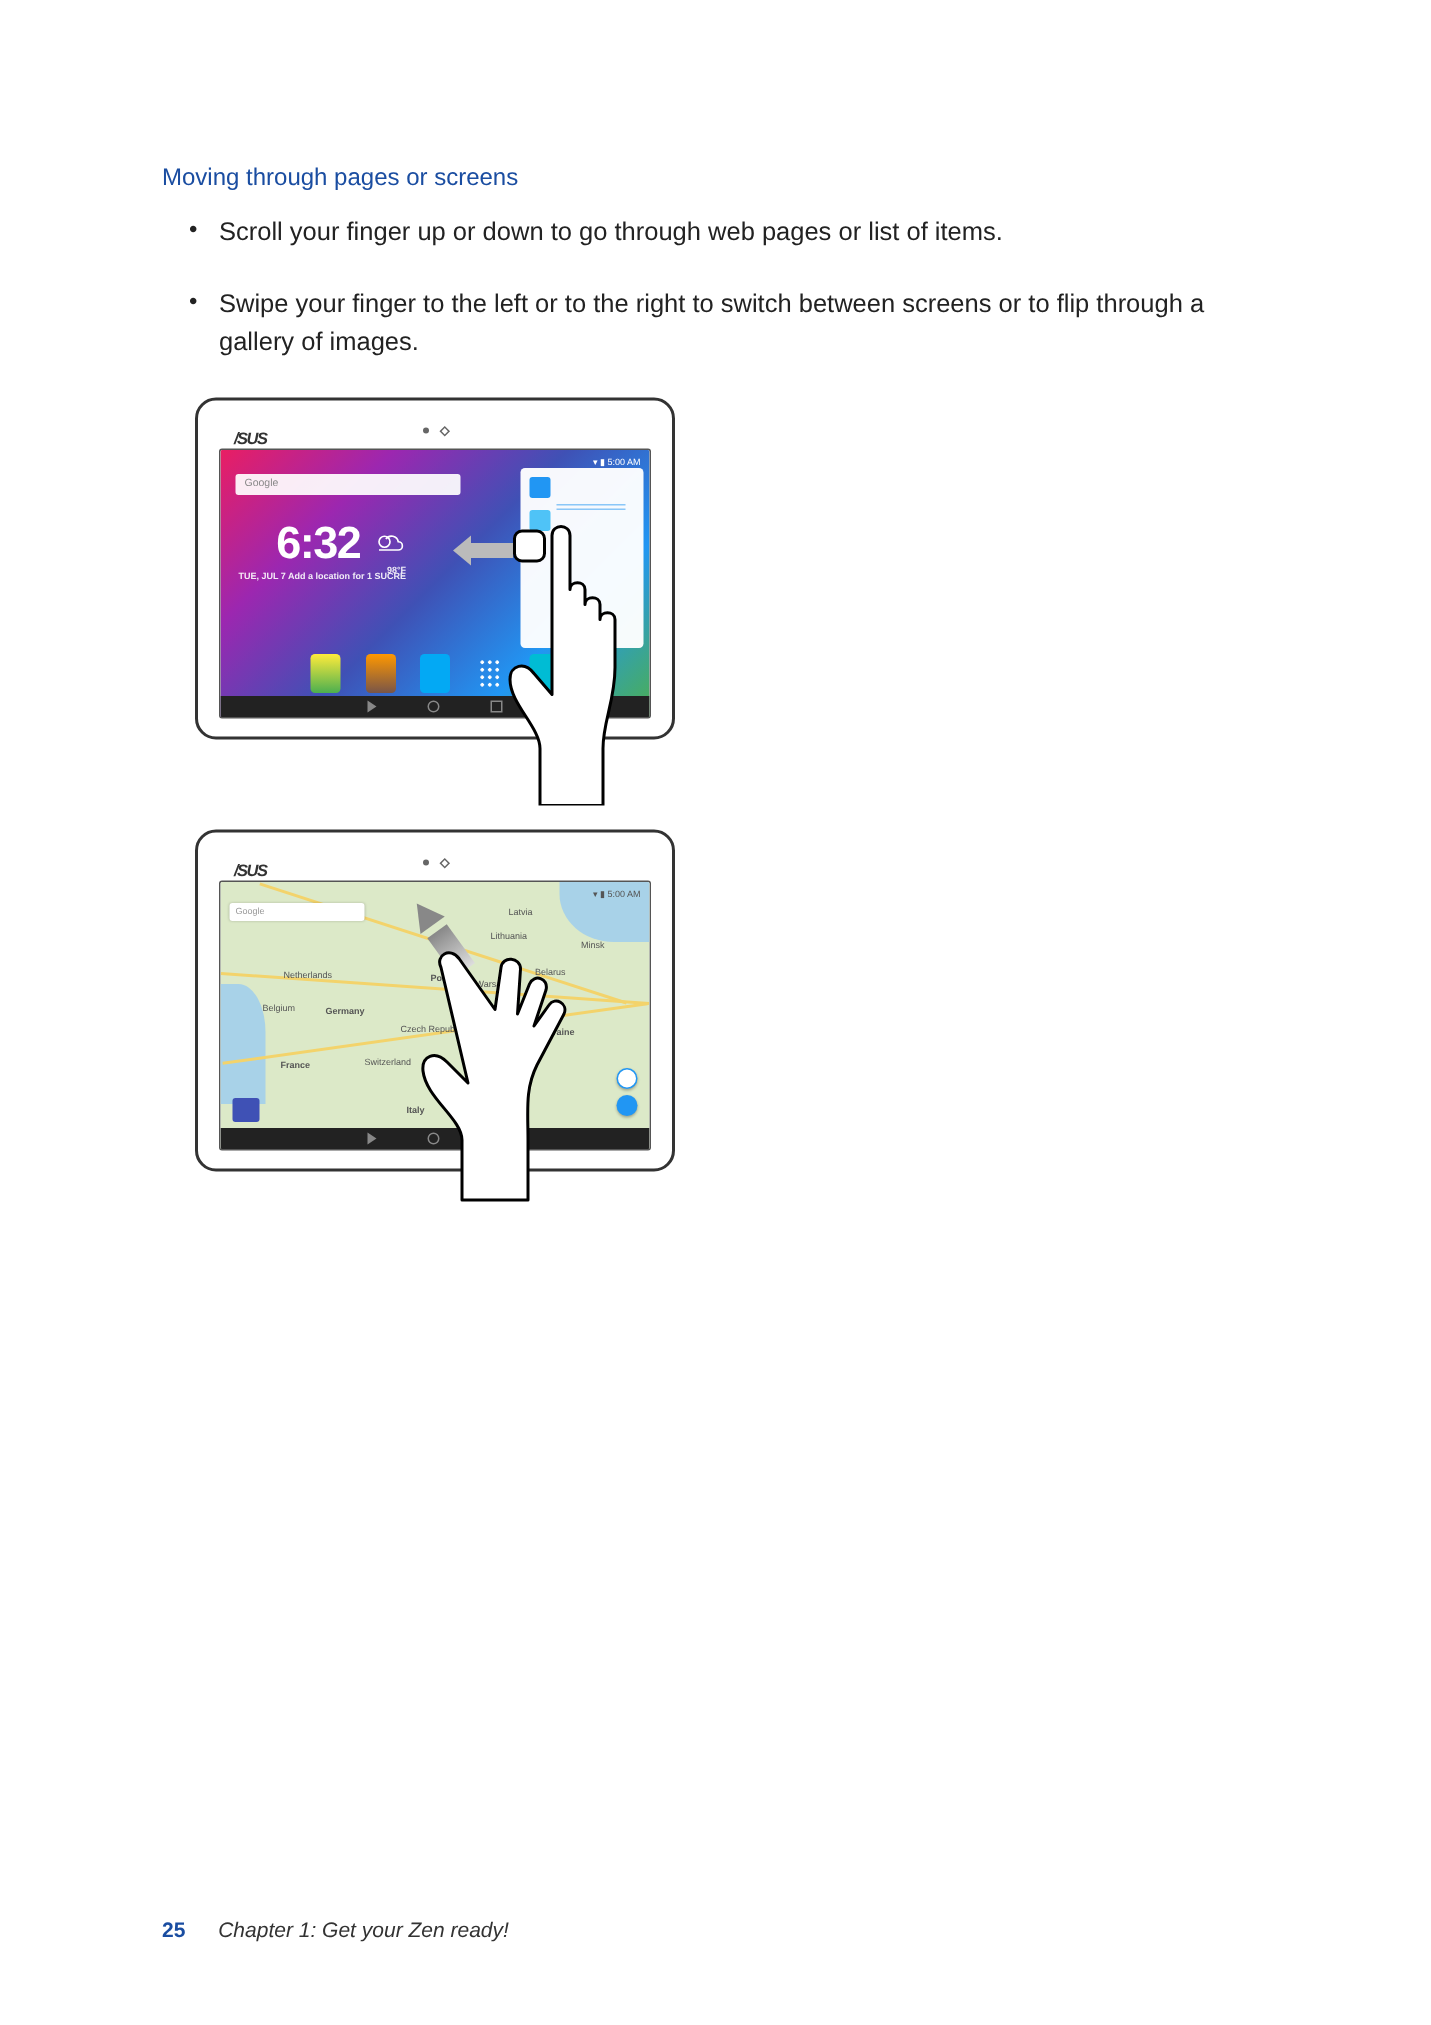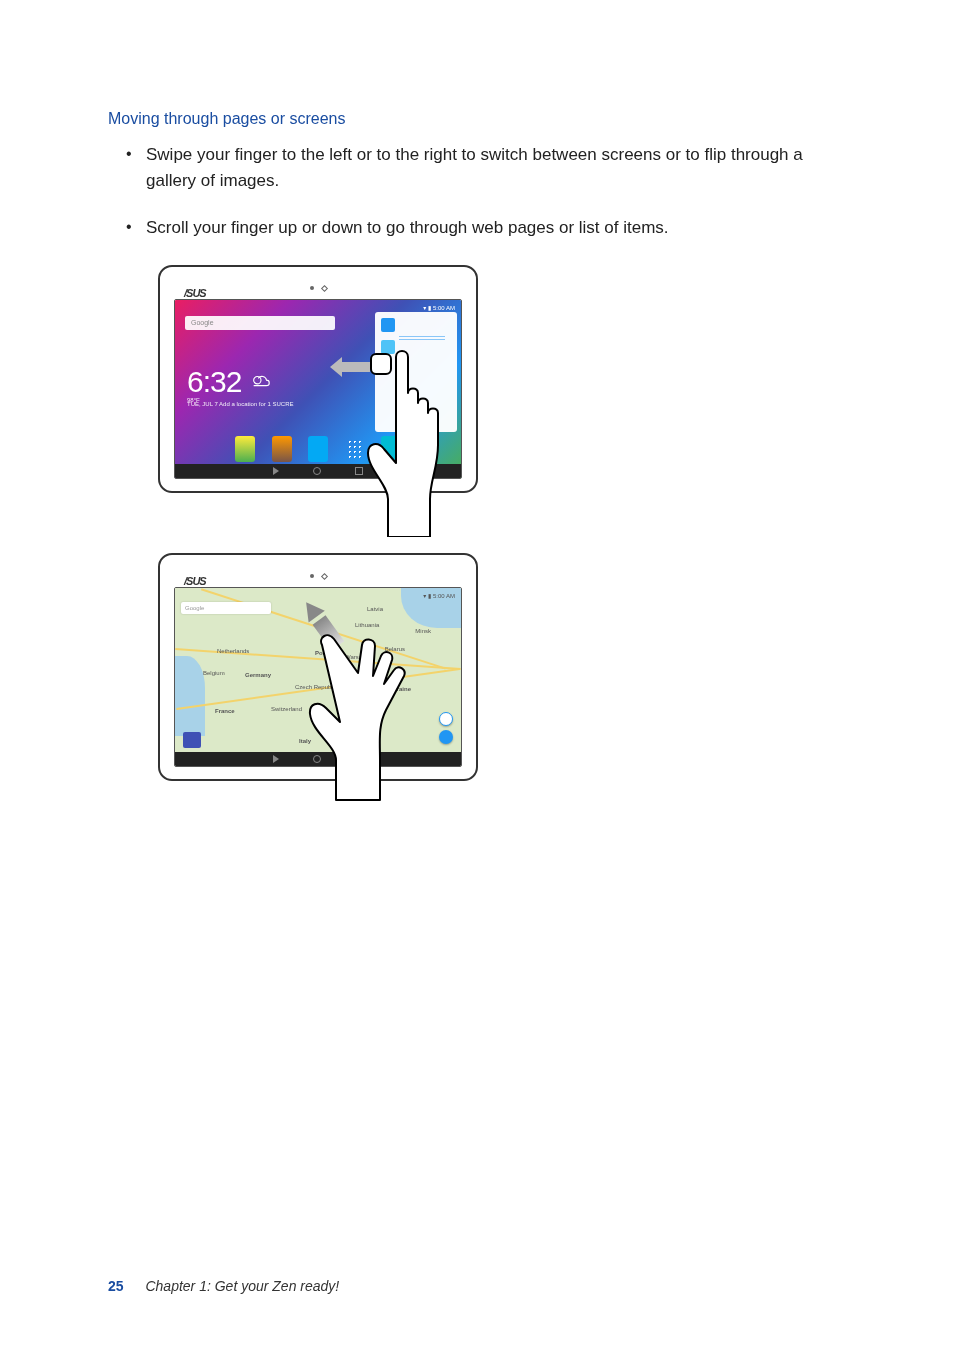--- a/index.html
+++ b/index.html
@@ -3,37 +3,37 @@
 <meta charset="utf-8">
 <style>
   * { box-sizing: border-box; margin: 0; padding: 0; }
   html, body { width: 954px; height: 1350px; background: #fff; font-family: "Segoe UI", "Myriad Pro", Arial, sans-serif; color: #222; }
   .page { position: relative; width: 954px; height: 1350px; padding: 110px 108px 0 108px; }
   .h-section { color: #1a4da1; font-size: 16px; font-weight: 400; margin-bottom: 14px; }
   .body-text { font-size: 17px; line-height: 1.45; margin-bottom: 18px; }
   ul.bullets { list-style: none; padding-left: 18px; margin-bottom: 24px; }
   ul.bullets li { position: relative; padding-left: 20px; font-size: 17px; line-height: 1.5; margin-bottom: 22px; }
   ul.bullets li::before { content: "•"; position: absolute; left: 0; top: 0; font-size: 16px; }
-  .figure { margin: 0 0 60px 50px; }
+  .figure { margin: 0 0 60px 22px; }
   .tablet-frame { width: 320px; border: 2px solid #333; border-radius: 14px; padding: 12px 14px; position: relative; background: #fff; }
   .top-dots { text-align: center; height: 14px; margin-bottom: 6px; }
   .top-dots span { display: inline-block; width: 4px; height: 4px; background: #666; border-radius: 50%; margin: 0 4px; vertical-align: middle; }
   .top-dots span.diamond { transform: rotate(45deg); border-radius: 0; width: 5px; height: 5px; background: #fff; border: 1px solid #666; }
   .logo { position: absolute; left: 24px; top: 20px; font-family: Arial, sans-serif; font-weight: 900; font-style: italic; font-size: 11px; letter-spacing: -1px; color: #333; }
   .screen { width: 100%; height: 180px; border: 1px solid #555; border-radius: 2px; overflow: hidden; position: relative; }
 
   
   .home-bg { width: 100%; height: 100%; background: linear-gradient(135deg,#e91e63 0%,#9c27b0 25%,#3f51b5 50%,#2196f3 75%,#4caf50 100%); position: relative; }
   .status-row { position:absolute; top:4px; right:6px; font-size:6px; color:#fff; }
   .search-bar { position:absolute; top:16px; left:10px; width:150px; height:14px; background:rgba(255,255,255,0.92); border-radius:2px; font-size:7px; color:#888; line-height:14px; padding:0 6px; }
   .side-panel { position:absolute; top:12px; right:4px; width:82px; height:120px; background:rgba(255,255,255,0.96); border-radius:3px; padding:6px; }
   .side-panel .blue-box{width:14px;height:14px;background:#2196f3;border-radius:2px;margin-bottom:4px;}
   .side-panel .lines{height:4px;border-top:1px solid #42a5f5;border-bottom:1px solid #42a5f5;margin:2px 0 0 18px;width:46px;opacity:.6}
   .side-panel .chip{position:absolute;bottom:8px;left:50%;transform:translateX(-50%);width:36px;height:14px;border:1px solid #ccc;border-radius:2px;font-size:5px;color:#aaa;text-align:center;line-height:12px;}
-  .clock { position:absolute; top:65px; left:12px; color:#fff; font-weight:400; }
+  .clock { position:absolute; top:46px; left:12px; color:#fff; font-weight:700;text-align:right; }
   .clock .time { font-size:30px; letter-spacing:-1px; display:inline-block; vertical-align:middle;}
   .clock .weather-ic { display:inline-block; width:22px; height:22px; vertical-align:middle; margin-left:4px; }
   .clock .sub { font-size:6px; opacity:.9; margin-top:-2px; }
   .dock { position:absolute; bottom:16px; left:0; width:100%; text-align:center; }
   .dock-icon{display:inline-block;width:20px;height:26px;margin:0 6px;border-radius:3px;vertical-align:bottom;position:relative;}
   .dock-icon.a{background:linear-gradient(#ffeb3b,#4caf50);}
   .dock-icon.b{background:linear-gradient(#ff9800,#795548);}
   .dock-icon.c{background:#03a9f4;}
   .dock-icon.d{background:transparent;}
   .dock-icon.d::before{content:"";position:absolute;inset:3px;background-image:radial-gradient(#fff 1px,transparent 1px);background-size:5px 5px;}
@@ -80,22 +80,22 @@
   .footer .pn { color: #1a4da1; font-weight: 700; margin-right: 18px; }
   .footer .ch { font-style: italic; color: #333; }
 </style>
 </head>
 <body>
 
 <div class="page">
 
   <h2 class="h-section">Moving through pages or screens</h2>
   <ul class="bullets">
+    <li>Scroll your finger up or down to go through web pages or list of items.</li>
     <li>Swipe your finger to the left or to the right to switch between screens or to flip through a gallery of images.</li>
-    <li>Scroll your finger up or down to go through web pages or list of items.</li>
   </ul>
 
   <div class="figure fig1">
     <div class="tablet-frame">
       <div class="logo">/SUS</div>
       <div class="top-dots"><span></span><span class="diamond"></span></div>
       <div class="screen">
         <div class="home-bg">
           <div class="status-row"><span>▾</span><span> ▮</span><span> 5:00 AM</span></div>
           <div class="search-bar">Google</div>

